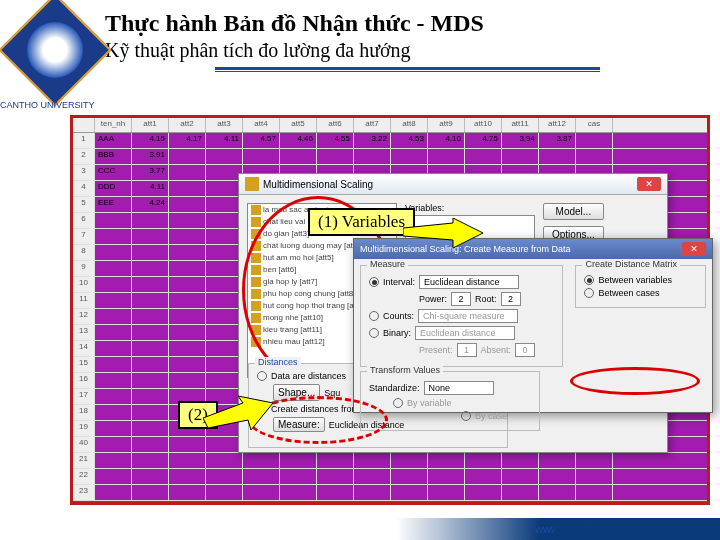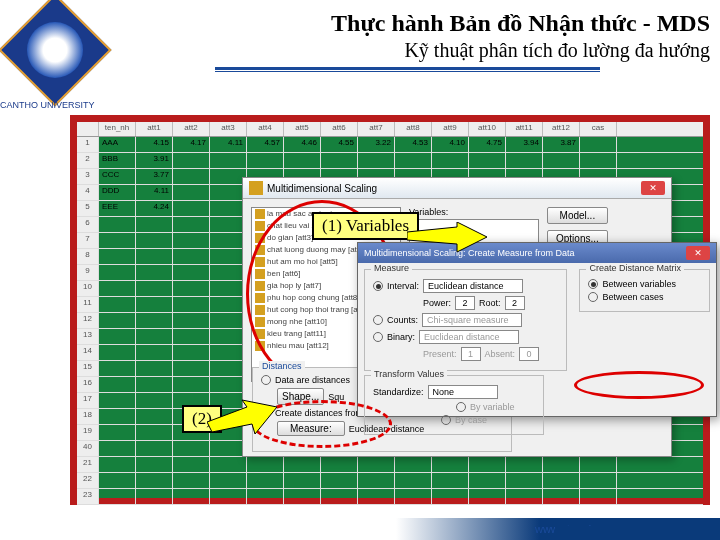--- a/index.html
+++ b/index.html
@@ -2,27 +2,27 @@
 <html><head>
 <meta charset="utf-8">
 <style>
 *{box-sizing:border-box;margin:0;padding:0;font-family:Arial,sans-serif}
 body{width:720px;height:540px;background:#fff;position:relative;overflow:hidden}
 .header{display:flex;align-items:flex-start;padding:5px 10px 0 5px}
 .logo{width:100px;height:100px;position:relative;flex-shrink:0}
 .logo-diamond{width:80px;height:80px;background:#1a3a8a;transform:rotate(45deg);position:absolute;top:5px;left:10px;border:2px solid #e8a030}
 .logo-circle{width:56px;height:56px;border-radius:50%;background:radial-gradient(circle,#fff 30%,#2a5ab8 70%);position:absolute;top:17px;left:22px;display:flex;align-items:center;justify-content:center;font-size:7px;color:#fff;text-align:center}
 .logo-text{position:absolute;bottom:-5px;left:-5px;font-size:9px;font-weight:normal;color:#1a3a8a;white-space:nowrap}
-.titles{flex:1;text-align:right;padding-top:5px}
+.titles{flex:1;text-align:left;padding-top:5px}
 .title1{font-size:24px;font-weight:bold;color:#000;font-family:'Times New Roman',serif}
 .title2{font-size:20px;color:#000;font-family:'Times New Roman',serif;margin-top:2px}
 .hr-block{margin:5px 110px 0 110px}
 .hr1{height:3px;background:#1a4a9a}
 .hr2{height:1px;background:#1a4a9a;margin-top:1px}
-.content{position:absolute;top:115px;left:70px;right:10px;bottom:35px;background:#15803d;border:7px solid #b91c1c}
+.content{position:absolute;top:115px;left:70px;right:10px;bottom:35px;background:#a21caf;border:3px solid #b91c1c}
 .spreadsheet{position:absolute;top:0;left:0;right:0;height:100%;font-size:9px}
 .sheet-head{display:flex;background:#eee;border-bottom:1px solid #999}
 .sheet-head div{border-right:1px solid #bbb;padding:1px 2px;text-align:center;color:#555;font-size:8px;height:14px;overflow:hidden}
 .rowh{width:22px;background:#eee}
 .colh{width:37px}
 .sheet-body{display:flex;flex-direction:column}
 .sheet-row{display:flex;height:16px;border-bottom:1px solid #ddd}
 .sheet-row div{border-right:1px solid #ddd;padding:1px 3px;font-size:8px;overflow:hidden;white-space:nowrap}
 .rnum{width:22px;background:#eee;text-align:center;color:#555;border-right:1px solid #999}
 .cell{width:37px;text-align:right}
@@ -527,21 +527,21 @@
       </div>
     <div class="radio-row" style="margin-left:16px">
         <span class="btn" style="min-width:45px;padding:2px 4px" data-name="shape-button">Shape...</span>
         <span data-name="shape-value">Squ</span>
       </div>
     <div class="radio-row">
         <span class="radio on" data-name="radio-create-distances"></span>
         <span data-name="opt-create-distances">Create distances from data</span>
       </div>
     <div class="radio-row" style="margin-left:16px">
-        <span class="btn" style="min-width:45px;padding:1px 12px" data-name="measure-button">Measure:</span>
+        <span class="btn" style="min-width:45px;padding:1px 4px" data-name="measure-button">Measure:</span>
         <span data-name="measure-value">Euclidean distance</span>
       </div>
   </div>
 
   <div class="dialog2" data-name="create-measure-dialog">
     <div class="dlg2-title">
       <span data-name="dialog2-title">Multidimensional Scaling: Create Measure from Data</span>
       <span class="dlg-close" style="margin-left:auto" data-name="close-icon">✕</span>
     </div>
     <div style="display:flex">
@@ -588,25 +588,25 @@
             </div>
         </div>
       </div>
     </div>
     <div class="group" style="margin-top:-2px;width:180px">
       <div class="group-label" data-name="transform-group-label">Transform Values</div>
       <div class="field-row">
           <span data-name="standardize-label">Standardize:</span>
           <span class="sel" style="min-width:70px" data-name="standardize-select">None</span>
         </div>
-      <div class="radio-row" style="margin-left:83px;color:#999">
+      <div class="radio-row" style="margin-left:24px;color:#999">
           <span class="radio" data-name="radio-by-variable"></span>
           <span data-name="by-variable-label">By variable</span>
         </div>
-      <div class="radio-row" style="margin-left:68px;color:#999">
+      <div class="radio-row" style="margin-left:92px;color:#999">
           <span class="radio" data-name="radio-by-case"></span>
           <span data-name="by-case-label">By case</span>
         </div>
     </div>
     <div class="red-oval" style="top:128px;left:216px;width:130px;height:28px" data-name="highlight-oval-between-vars"></div>
   </div>
 
   <div class="red-dash-oval" style="top:278px;left:175px;width:140px;height:48px" data-name="highlight-dash-oval-create"></div>
 
   <div class="callout" style="top:90px;left:235px" data-name="callout-1">(1) Variables</div>

